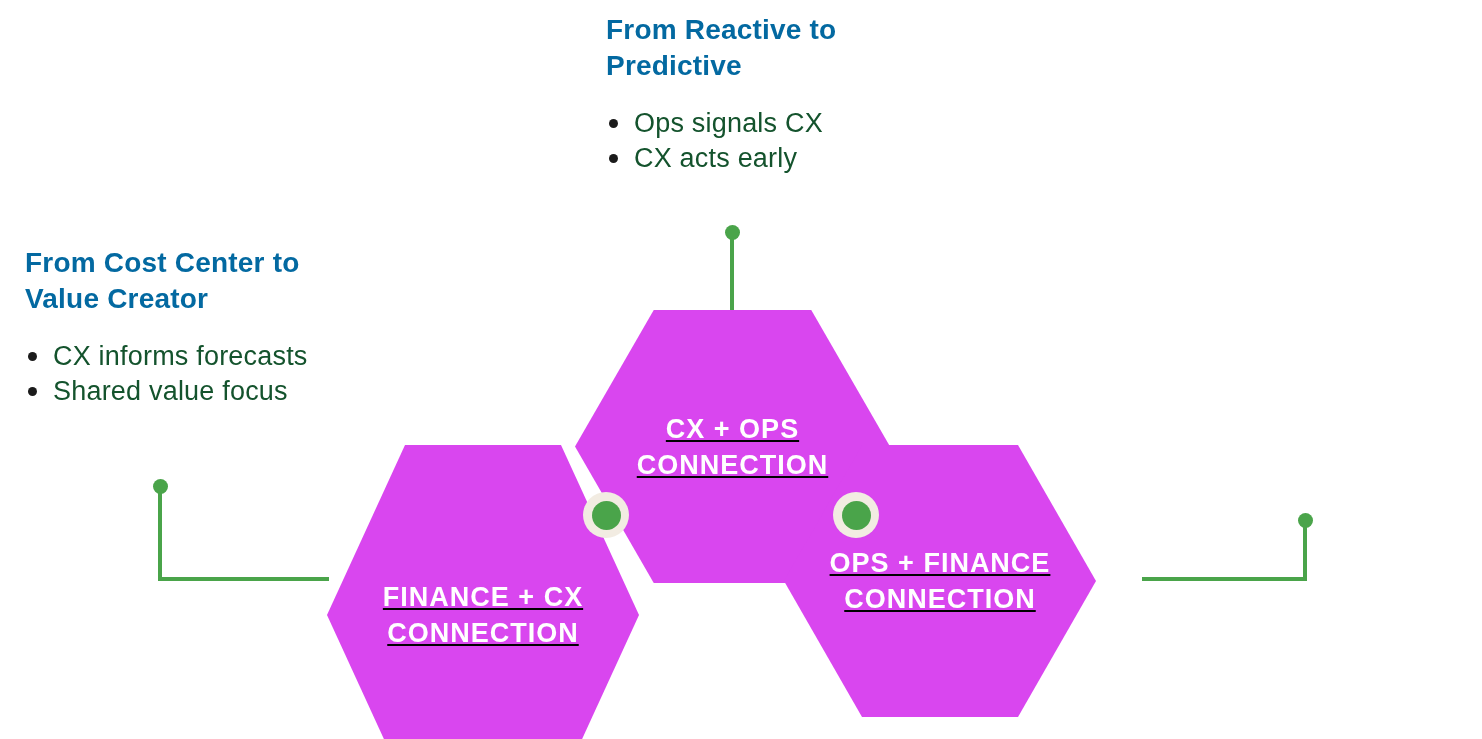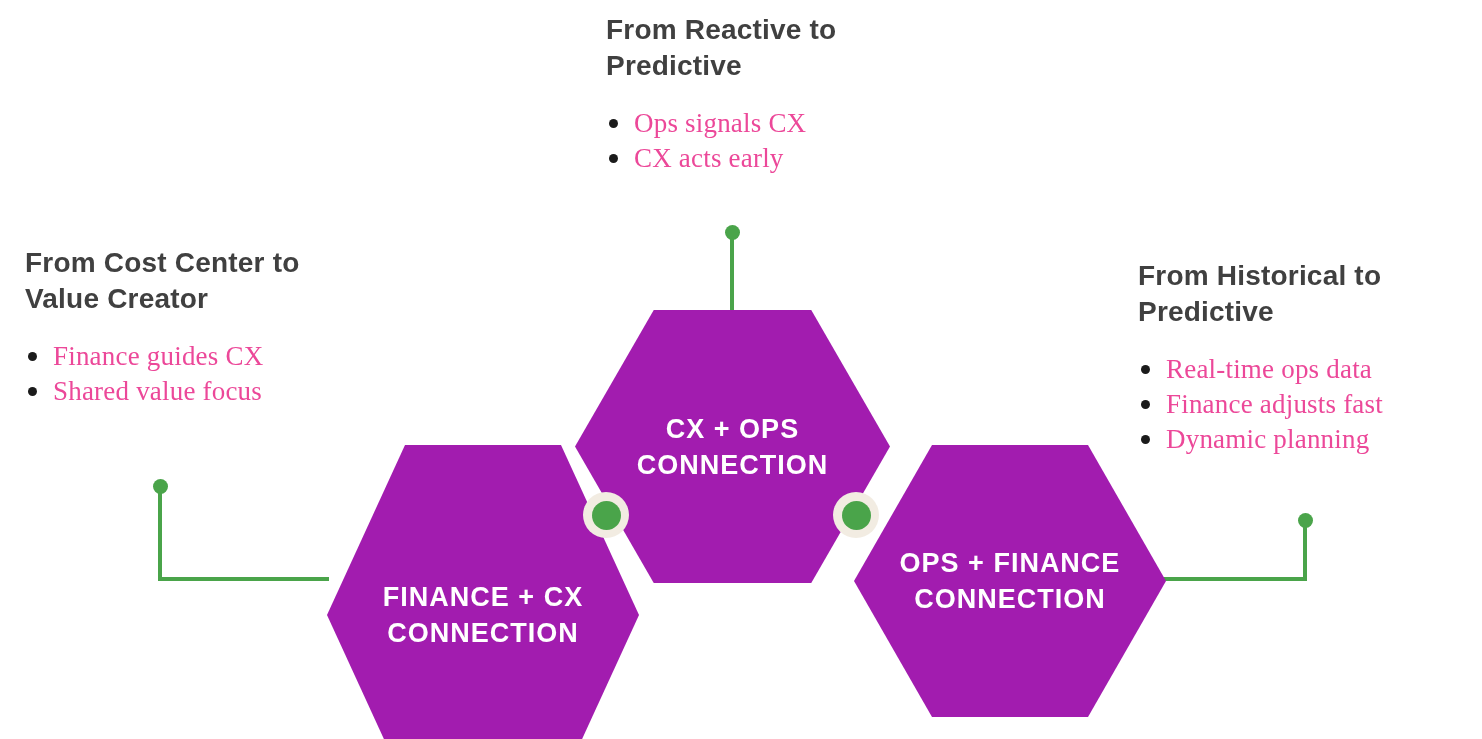--- a/index.html
+++ b/index.html
@@ -11,61 +11,61 @@
     overflow:hidden;
   }
 
   
   .callout{position:absolute;}
   .callout-title{
     margin:0;
     font-size:28px;
     font-weight:700;
     line-height:36px;
-    color:#404040;
+    color:#0369a1;
     letter-spacing:.2px;
   }
   .callout-title span{display:block;}
   .bullets{
     list-style:none;
     margin:22px 0 0 0;
     padding:0;
     font-size:27px;
     line-height:35px;
-    color:#ec4899;
+    color:#14532d;
     letter-spacing:.2px;
-    font-family:Liberation Serif, serif;
   }
   .bullets li{position:relative;padding-left:28px;}
   .bullets li::before{
     content:"";
     position:absolute;
     left:3px;top:13px;
     width:9px;height:9px;
     border-radius:50%;
     background:#1b1b1b;
   }
   .callout-top{left:606px;top:12px;width:340px;}
   .callout-left{left:25px;top:245px;width:345px;}
   .callout-right{left:1138px;top:258px;width:344px;}
 
   
   .hex{
     position:absolute;
-    background:#a21caf;
+    background:#d946ef;
     clip-path:polygon(25% 0,75% 0,100% 50%,75% 100%,25% 100%,0 50%);
     display:flex;
     align-items:center;
     justify-content:center;
     text-align:center;
     z-index:2;
+    text-decoration:underline;
   }
   .hex-center{left:575px;top:310px;width:315px;height:273px;}
   .hex-left{left:327px;top:445px;width:312px;height:340px;}
-  .hex-right{left:854px;top:445px;width:312px;height:272px;}
+  .hex-right{left:784px;top:445px;width:312px;height:272px;}
   .hex-label{
     color:#ffffff;
     font-weight:700;
     font-size:27px;
     line-height:36px;
     letter-spacing:1px;
   }
   .hex-label span{display:block;}
 
   
@@ -120,36 +120,25 @@
       <li>CX acts early</li>
     </ul>
   </section>
 
   <section class="callout callout-left">
     <h2 class="callout-title">
       <span>From Cost Center to</span>
       <span>Value Creator</span>
     </h2>
     <ul class="bullets">
-      <li>Finance guides CX</li>
+      <li>CX informs forecasts</li>
       <li>Shared value focus</li>
     </ul>
   </section>
 
-  <section class="callout callout-right">
-    <h2 class="callout-title">
-      <span>From Historical to</span>
-      <span>Predictive</span>
-    </h2>
-    <ul class="bullets">
-      <li>Real-time ops data</li>
-      <li>Finance adjusts fast</li>
-      <li>Dynamic planning</li>
-    </ul>
-  </section>
 
   <div class="gdot conn-top-dot"></div>
   <div class="gline conn-top-line"></div>
 
   <div class="gdot conn-left-dot"></div>
   <div class="gline conn-left-vline"></div>
   <div class="gline conn-left-hline"></div>
 
   <div class="gdot conn-right-dot"></div>
   <div class="gline conn-right-vline"></div>

